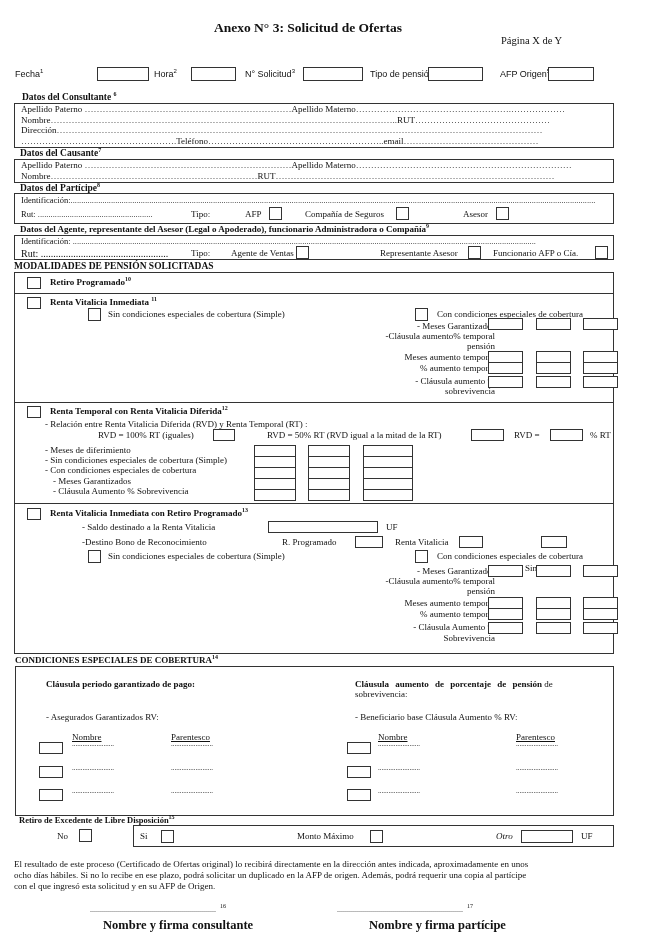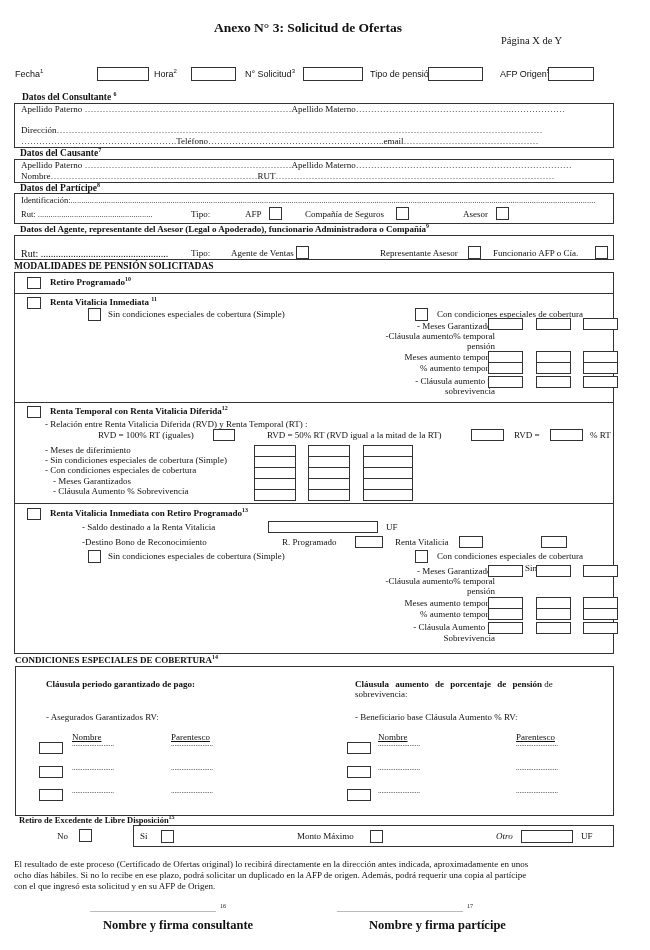--- a/index.html
+++ b/index.html
@@ -32,20 +32,21 @@
   <div class="box" style="left:303px;top:67px;width:60px;height:14px;"></div>
   <span class="abs sans" style="left:370px;top:69px;"><span>Tipo de pensión</span><sup>4</sup></span>
   <div class="box" style="left:428px;top:67px;width:55px;height:14px;"></div>
   <span class="abs sans" style="left:500px;top:69px;"><span>AFP  Origen</span><sup>5</sup></span>
   <div class="box" style="left:548px;top:67px;width:46px;height:14px;"></div>
 </div>
 
 <div class="abs sec" style="left:22px;top:92px;"><span>Datos del Consultante</span> <sup>6</sup></div>
 <div class="frame" style="left:14px;top:103px;width:600px;height:45px;">
   <div class="abs dots" style="left:6px;top:0px;width:586px;">Apellido Paterno ……………………………………………………………Apellido Materno…………………………………………….………………</div>
+  <div class="abs dots" style="left:6px;top:10.5px;width:586px;">Nombre……………………………………………………………………………………………………..RUT………………………………………</div>
   <div class="abs dots" style="left:6px;top:31.5px;width:586px;">…………………………………………….Teléfono…………………………………………………..email………………………………………</div>
   <div class="abs dots" style="left:6px;top:21px;width:586px;">Dirección………………………………………………………………………………………………………………………………………………</div>
 </div>
 
 <div class="abs sec" style="left:20px;top:148px;"><span>Datos del Causante</span><sup>7</sup></div>
 <div class="frame" style="left:14px;top:159px;width:600px;height:24px;">
   <div class="abs dots" style="left:6px;top:0px;width:586px;">Apellido Paterno ……………………………………………………………Apellido Materno………………………………………………………………</div>
   <div class="abs dots" style="left:6px;top:10.5px;width:586px;">Nombre……………………………………………………………RUT…………………………………………………………………………………</div>
 </div>
 
@@ -57,20 +58,21 @@
   <div class="abs" style="left:230px;top:15px;">AFP</div>
   <div class="box" style="left:254px;top:13px;width:13px;height:13px;"></div>
   <div class="abs" style="left:290px;top:15px;">Compañía de Seguros</div>
   <div class="box" style="left:381px;top:13px;width:13px;height:13px;"></div>
   <div class="abs" style="left:448px;top:15px;">Asesor</div>
   <div class="box" style="left:481px;top:13px;width:13px;height:13px;"></div>
 </div>
 
 <div class="abs sec" style="left:20px;top:224px;font-size:9px;"><span>Datos del Agente, representante del Asesor  (Legal o Apoderado), funcionario Administradora o Compañía</span><sup>9</sup></div>
 <div class="frame" style="left:14px;top:235px;width:600px;height:25px;">
+  <div class="abs dots" style="left:6px;top:0px;width:580px;font-size:8.5px;">Identificación: ..........................................................................................................................................................................................................................</div>
   <div class="abs" style="left:6px;top:12px;font-size:10px;">Rut: ...................................................</div>
   <div class="abs" style="left:176px;top:12px;">Tipo:</div>
   <div class="abs" style="left:216px;top:12px;">Agente de Ventas</div>
   <div class="box" style="left:281px;top:10px;width:13px;height:13px;"></div>
   <div class="abs" style="left:365px;top:12px;">Representante Asesor</div>
   <div class="box" style="left:453px;top:10px;width:13px;height:13px;"></div>
   <div class="abs" style="left:478px;top:12px;">Funcionario AFP o Cía.</div>
   <div class="box" style="left:580px;top:10px;width:13px;height:13px;"></div>
 </div>
 

